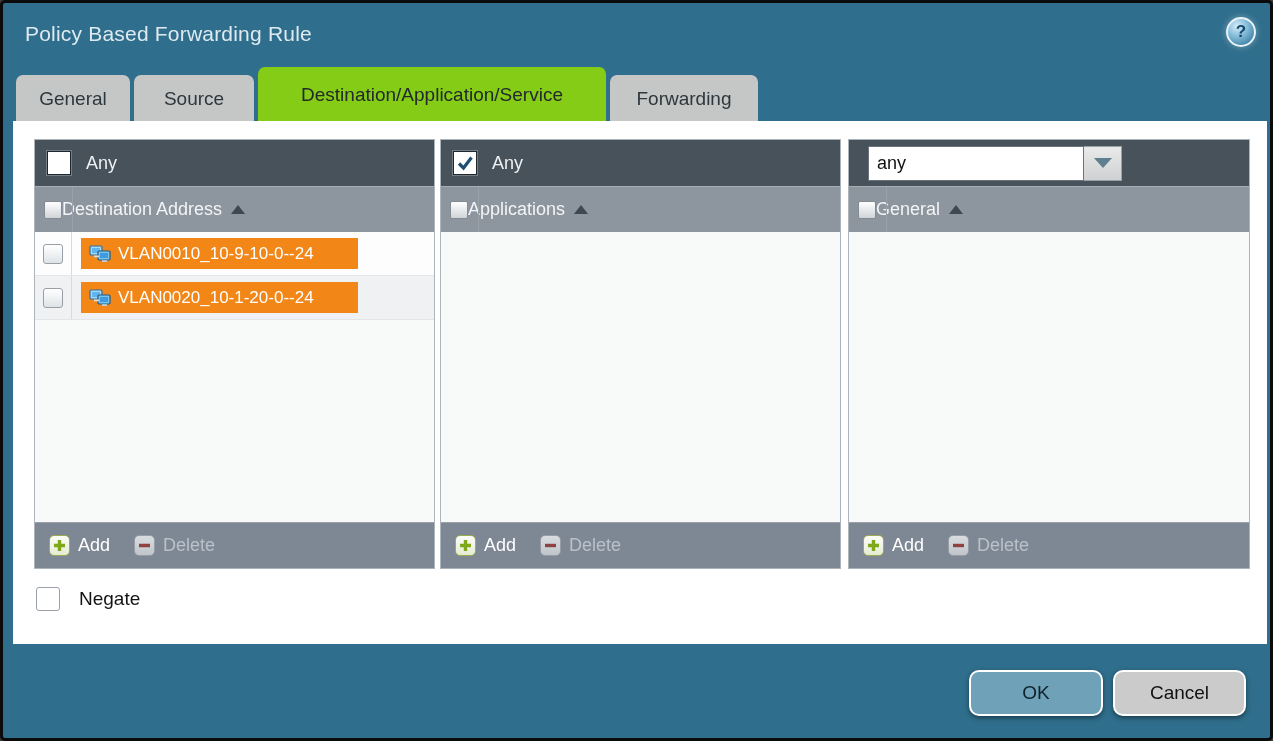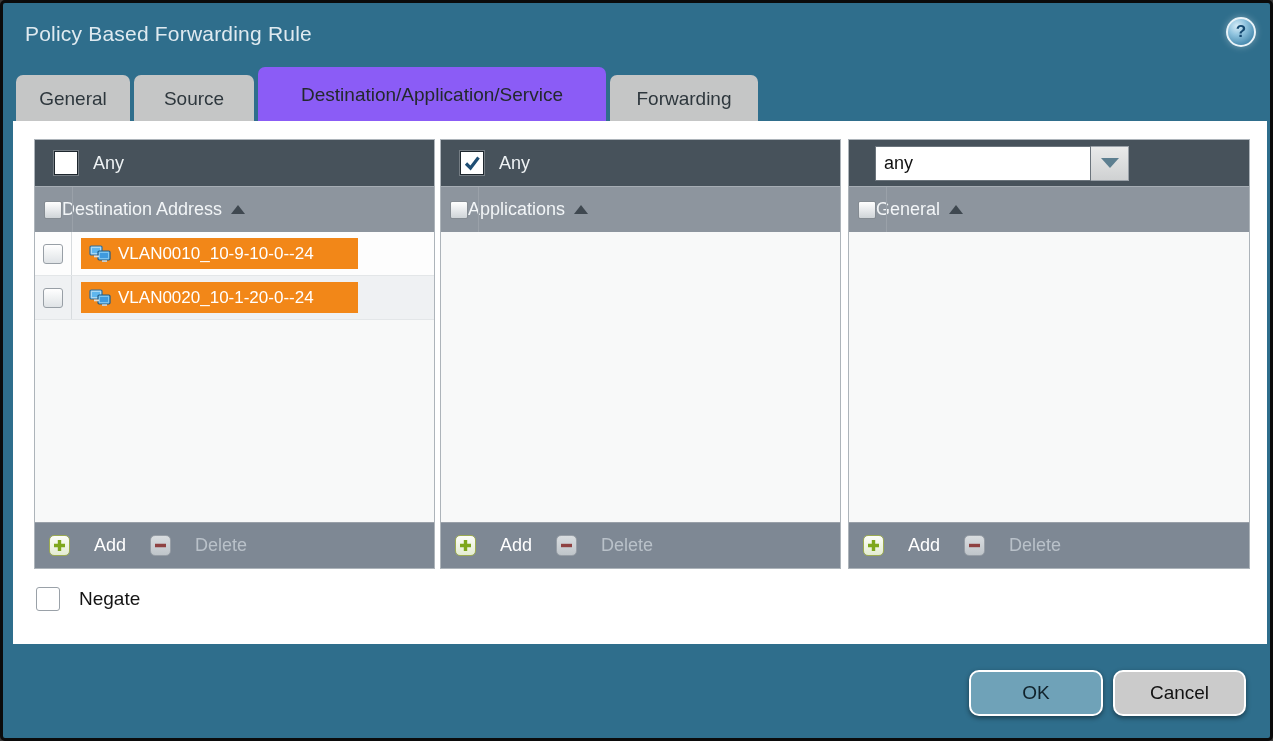--- a/index.html
+++ b/index.html
@@ -22,32 +22,32 @@
     box-shadow:0 0 7px rgba(255,255,255,.35); cursor:pointer;
   }
 
   
   .tabs{ position:absolute; left:13px; top:64px; height:56px; display:flex; align-items:flex-end; gap:4px; }
   .tab{
     height:48px; background:#c5c6c6; color:#2e373d; font-size:19px;
     display:flex; align-items:center; justify-content:center;
     border-radius:7px 7px 0 0; cursor:pointer; white-space:nowrap;
   }
-  .tab.active{ height:56px; background:#8b5cf6; color:#23292d; }
+  .tab.active{ height:56px; background:#84cc16; color:#23292d; }
   .tab-general{ width:114px; } .tab-source{ width:120px; }
   .tab-das{ width:348px; } .tab-forwarding{ width:148px; }
 
   
   .content{ position:absolute; left:10px; top:118px; width:1254px; height:523px; background:#ffffff; }
 
   
   .panel{ position:absolute; top:136px; width:401px; height:430px; background:#f8f9f9; border:1px solid #adb4ba; display:flex; flex-direction:column; }
   .p1{ left:31px; } .p2{ left:437px; } .p3{ left:845px; width:402px; }
 
-  .bar-any{ height:46px; background:#47525b; display:flex; align-items:center; padding-left:19px; gap:15px; flex:none; }
+  .bar-any{ height:46px; background:#47525b; display:flex; align-items:center; padding-left:12px; gap:15px; flex:none; }
   .bar-label{ color:#eef2f4; font-size:18px; }
 
   .cb{ display:flex; align-items:center; justify-content:center; cursor:pointer; }
   .cb svg{ display:none; }
   .cb.checked svg{ display:block; }
   .cb-lg{ width:24px; height:24px; background:#fff; border:1px solid #1e272e; box-shadow:0 0 0 1px rgba(255,255,255,.25); }
   .cb-sm{ width:18px; height:18px; background:linear-gradient(180deg,#ffffff,#cfd4d8); border:1px solid #848b92; border-radius:2px; }
   .cb-row{ width:20px; height:20px; background:linear-gradient(180deg,#ffffff,#dfe3e6); border:1px solid #989fa6; border-radius:3px; }
 
   .colhead{ height:46px; background:#8d959e; display:flex; align-items:center; position:relative; border-top:1px solid #a6adb4; flex:none; }
@@ -57,21 +57,21 @@
   .sort-asc{ margin-left:9px; width:0; height:0; border-left:7px solid transparent; border-right:7px solid transparent; border-bottom:9px solid #3f4850; }
 
   .list{ flex:1; background:#f8f9f9; overflow:hidden; }
   .row{ height:44px; display:flex; align-items:center; border-bottom:1px solid #e3e6e8; background:#fdfdfd; cursor:pointer; }
   .row.alt{ background:#eff1f3; }
   .cbcell{ width:37px; align-self:stretch; display:flex; align-items:center; justify-content:center; border-right:1px solid #d7dbde; flex:none; }
   .chip{ margin-left:9px; width:277px; height:31px; background:#f28718; display:flex; align-items:center; gap:7px; padding:0 8px; color:#fff; font-size:17px; white-space:nowrap; overflow:hidden; }
   .neticon{ width:22px; height:18px; flex:none; }
 
   .pfoot{ height:46px; background:#7e8894; display:flex; align-items:center; gap:24px; padding-left:14px; border-top:1px solid #99a0a9; flex:none; }
-  .pbtn{ display:flex; align-items:center; gap:24px; cursor:pointer; }
+  .pbtn{ display:flex; align-items:center; gap:8px; cursor:pointer; }
   .pbtn.disabled{ cursor:default; }
   .icon-sq{ width:21px; height:21px; border-radius:5px; display:flex; align-items:center; justify-content:center; flex:none; }
   .add-sq{ background:linear-gradient(180deg,#fcfdf8,#e4ecd2); border:1px solid #9cab52; }
   .del-sq{ background:linear-gradient(180deg,#d9dde0,#bfc5ca); border:1px solid #979ea6; }
   .add-label{ color:#ffffff; font-size:18px; }
   .del-label{ color:#b9c1c9; font-size:18px; }
 
   
   .dropdown{ margin-left:7px; display:flex; height:35px; }
   .dd-value{ width:216px; background:#ffffff; border:1px solid #6b747c; font-size:18px; color:#111;

